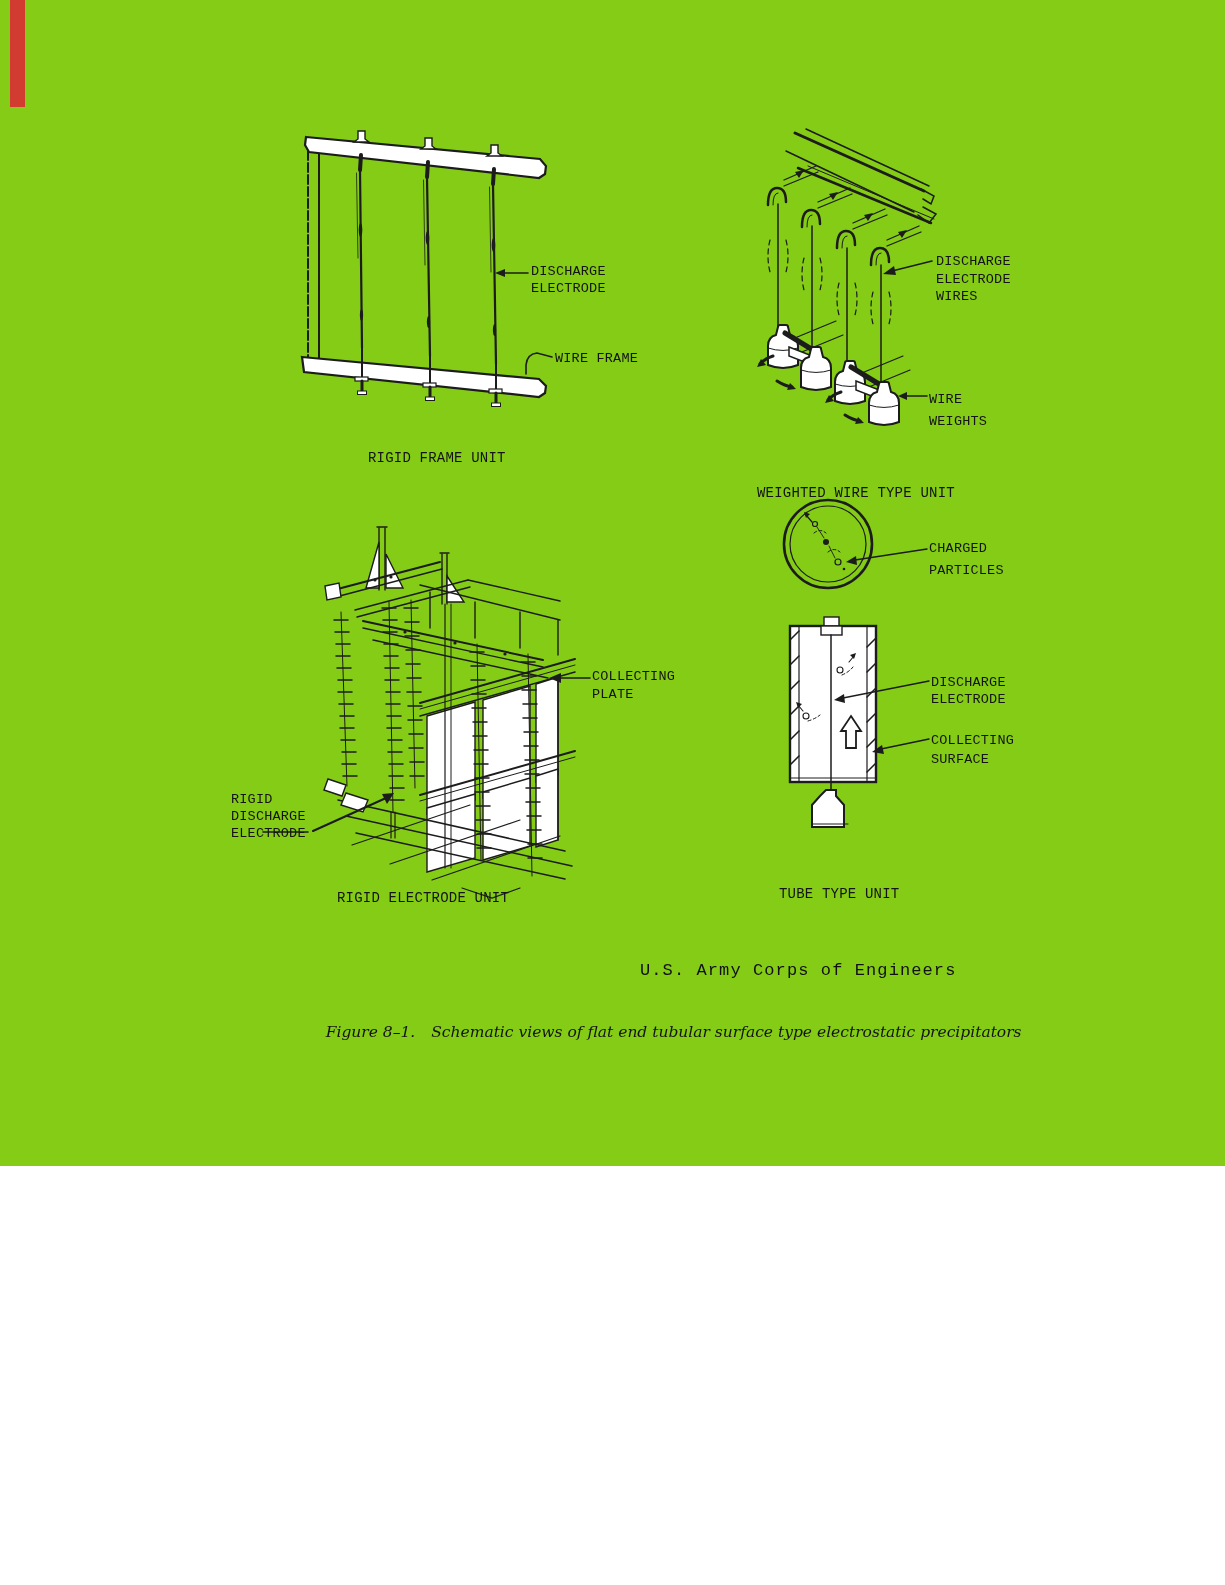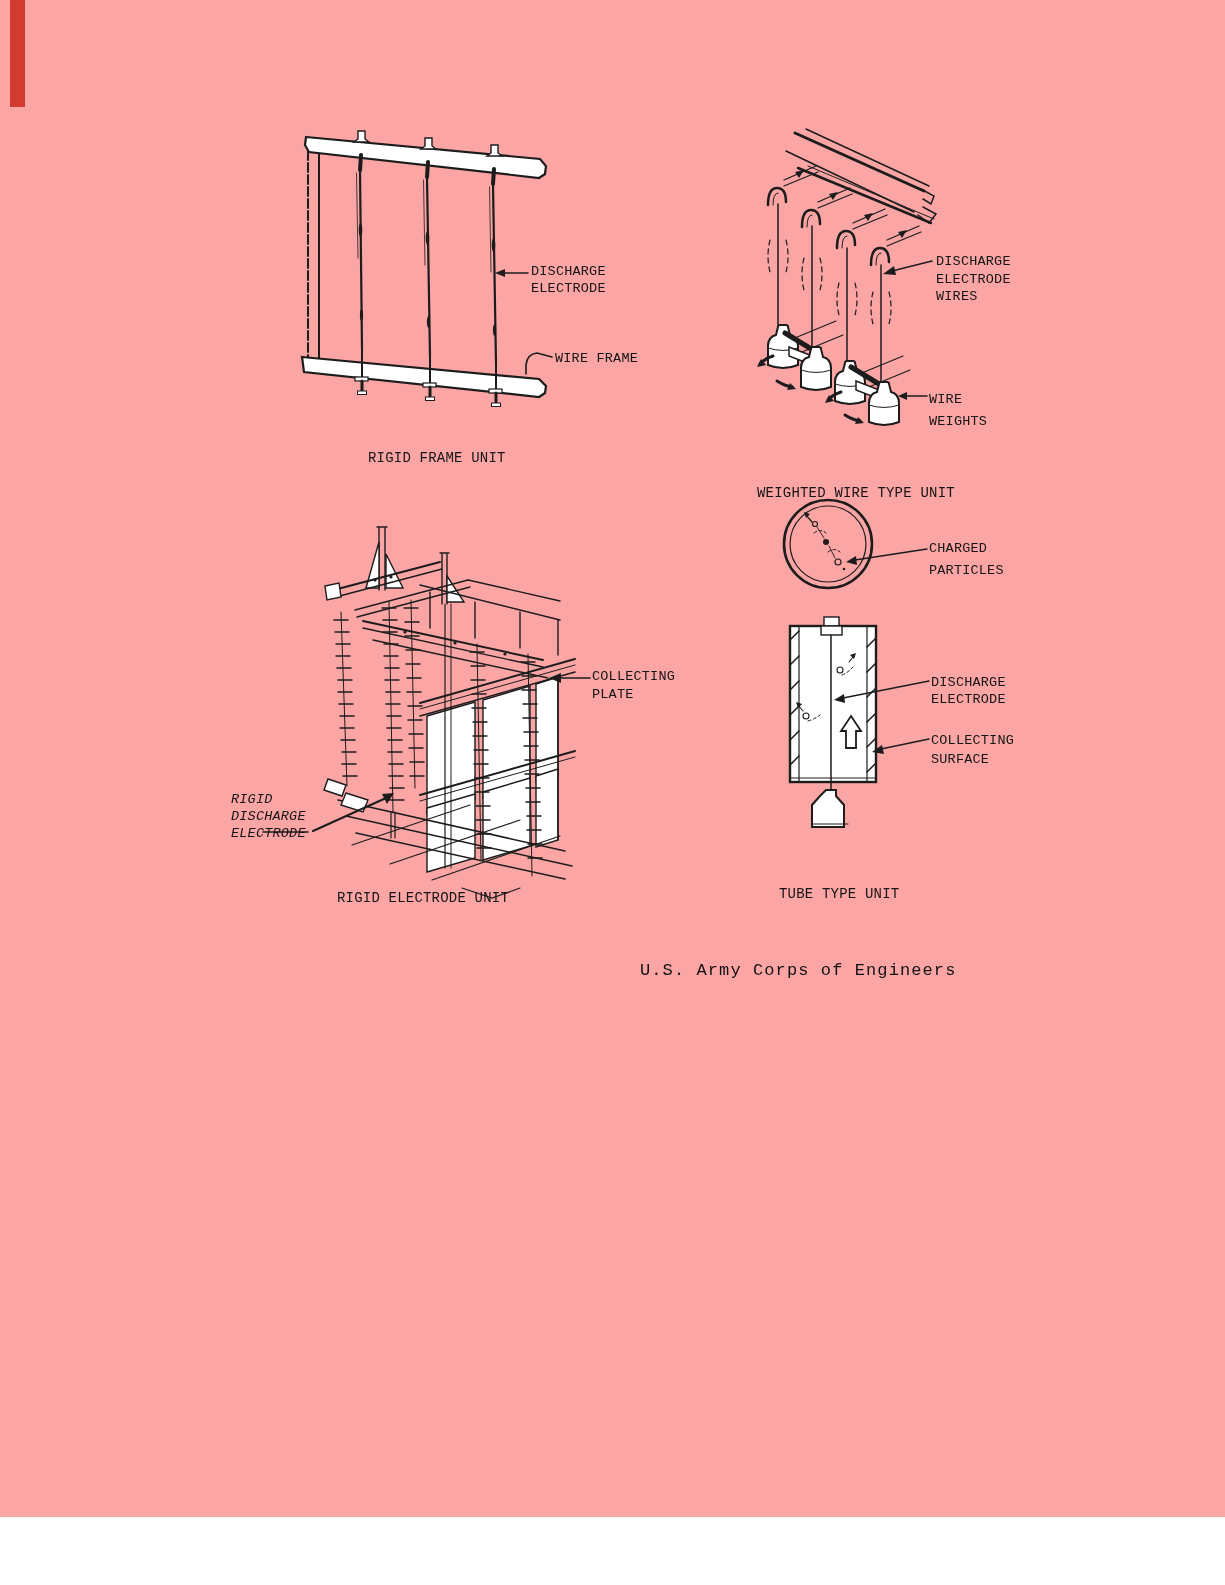--- a/index.html
+++ b/index.html
@@ -1,16 +1,16 @@
 <!DOCTYPE html>
 <html><head>
 <meta charset="utf-8">
 <style>
   html,body{margin:0;padding:0;background:#ffffff;}
-  #page{position:relative;width:1225px;height:1517px;background:#fca5a5;overflow:hidden;
+  #page{position:relative;width:1225px;height:1166px;background:#84cc16;overflow:hidden;
         font-family:"Liberation Mono","DejaVu Sans Mono",monospace;color:#141414;}
   .lbl{position:absolute;white-space:pre-line;font-size:13.5px;line-height:16.5px;
        letter-spacing:0.2px;color:#141414;}
   .cap{position:absolute;white-space:pre;font-size:14px;letter-spacing:0.2px;color:#141414;}
   .credit{position:absolute;left:640px;top:961px;font-size:17px;font-weight:400;
           letter-spacing:1.1px;white-space:pre;color:#111;}
   .figcap{position:absolute;left:306px;top:1005px;font-family:"DejaVu Serif","Liberation Serif",serif;
           font-style:italic;font-size:15.5px;color:#141414;white-space:pre;}
   .figcap .num{margin-right:16px;}
   #art{position:absolute;left:0;top:0;}
@@ -309,31 +309,34 @@
 
   <div class="lbl" style="left:936px;top:253px;line-height:17.5px;">DISCHARGE
 ELECTRODE
 WIRES</div>
   <div class="lbl" style="left:929px;top:389px;line-height:22px;">WIRE
 WEIGHTS</div>
   <div class="cap" style="left:757px;top:447px;margin-top:38px;">WEIGHTED WIRE TYPE UNIT</div>
 
   <div class="lbl" style="left:592px;top:668px;line-height:17.5px;">COLLECTING
 PLATE</div>
-  <div class="lbl" style="left:231px;top:791px;line-height:17px;font-style:italic;">RIGID
+  <div class="lbl" style="left:231px;top:791px;line-height:17px;">RIGID
 DISCHARGE
 ELECTRODE</div>
   <div class="cap" style="left:337px;top:890px;">RIGID ELECTRODE UNIT</div>
 
   <div class="lbl" style="left:929px;top:538px;line-height:22px;">CHARGED
 PARTICLES</div>
   <div class="lbl" style="left:931px;top:674px;line-height:17px;">DISCHARGE
 ELECTRODE</div>
   <div class="lbl" style="left:931px;top:732px;line-height:18.5px;">COLLECTING
 SURFACE</div>
   <div class="cap" style="left:779px;top:886px;">TUBE TYPE UNIT</div>
 
   <div class="credit">U.S. Army Corps of Engineers</div>
 
+  <div class="figcap">
+    <span class="num">Figure 8–1.</span><span>Schematic views of flat end tubular surface type electrostatic precipitators</span>
+  </div>
 
   <div id="botrule"></div>
   <div id="botrule2"></div>
 </div>
 
 </body></html>

